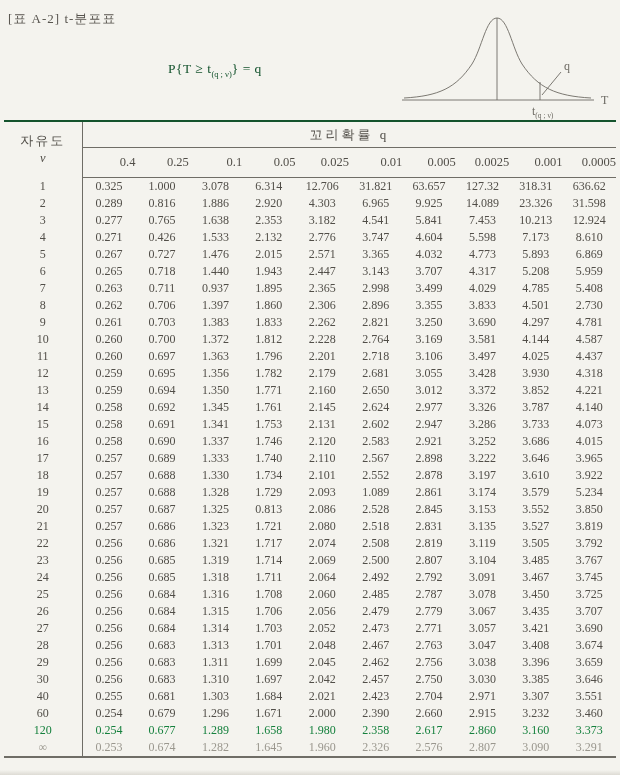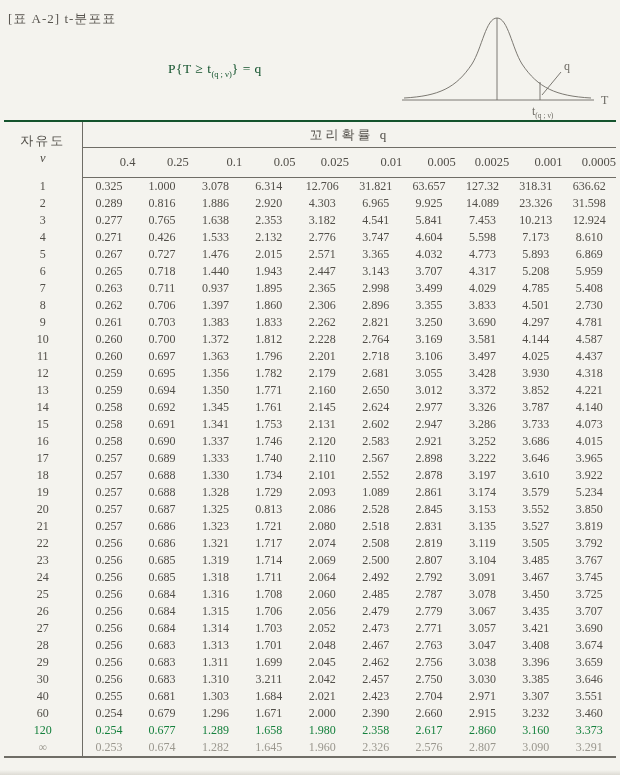--- a/index.html
+++ b/index.html
@@ -479,21 +479,21 @@
           <td>2.756</td>
           <td>3.038</td>
           <td>3.396</td>
           <td>3.659</td>
         </tr>
         <tr>
           <th class="df">30</th>
           <td>0.256</td>
           <td>0.683</td>
           <td>1.310</td>
-          <td>3.211</td>
+          <td>1.697</td>
           <td>2.042</td>
           <td>2.457</td>
           <td>2.750</td>
           <td>3.030</td>
           <td>3.385</td>
           <td>3.646</td>
         </tr>
         <tr>
           <th class="df">40</th>
           <td>0.255</td>

